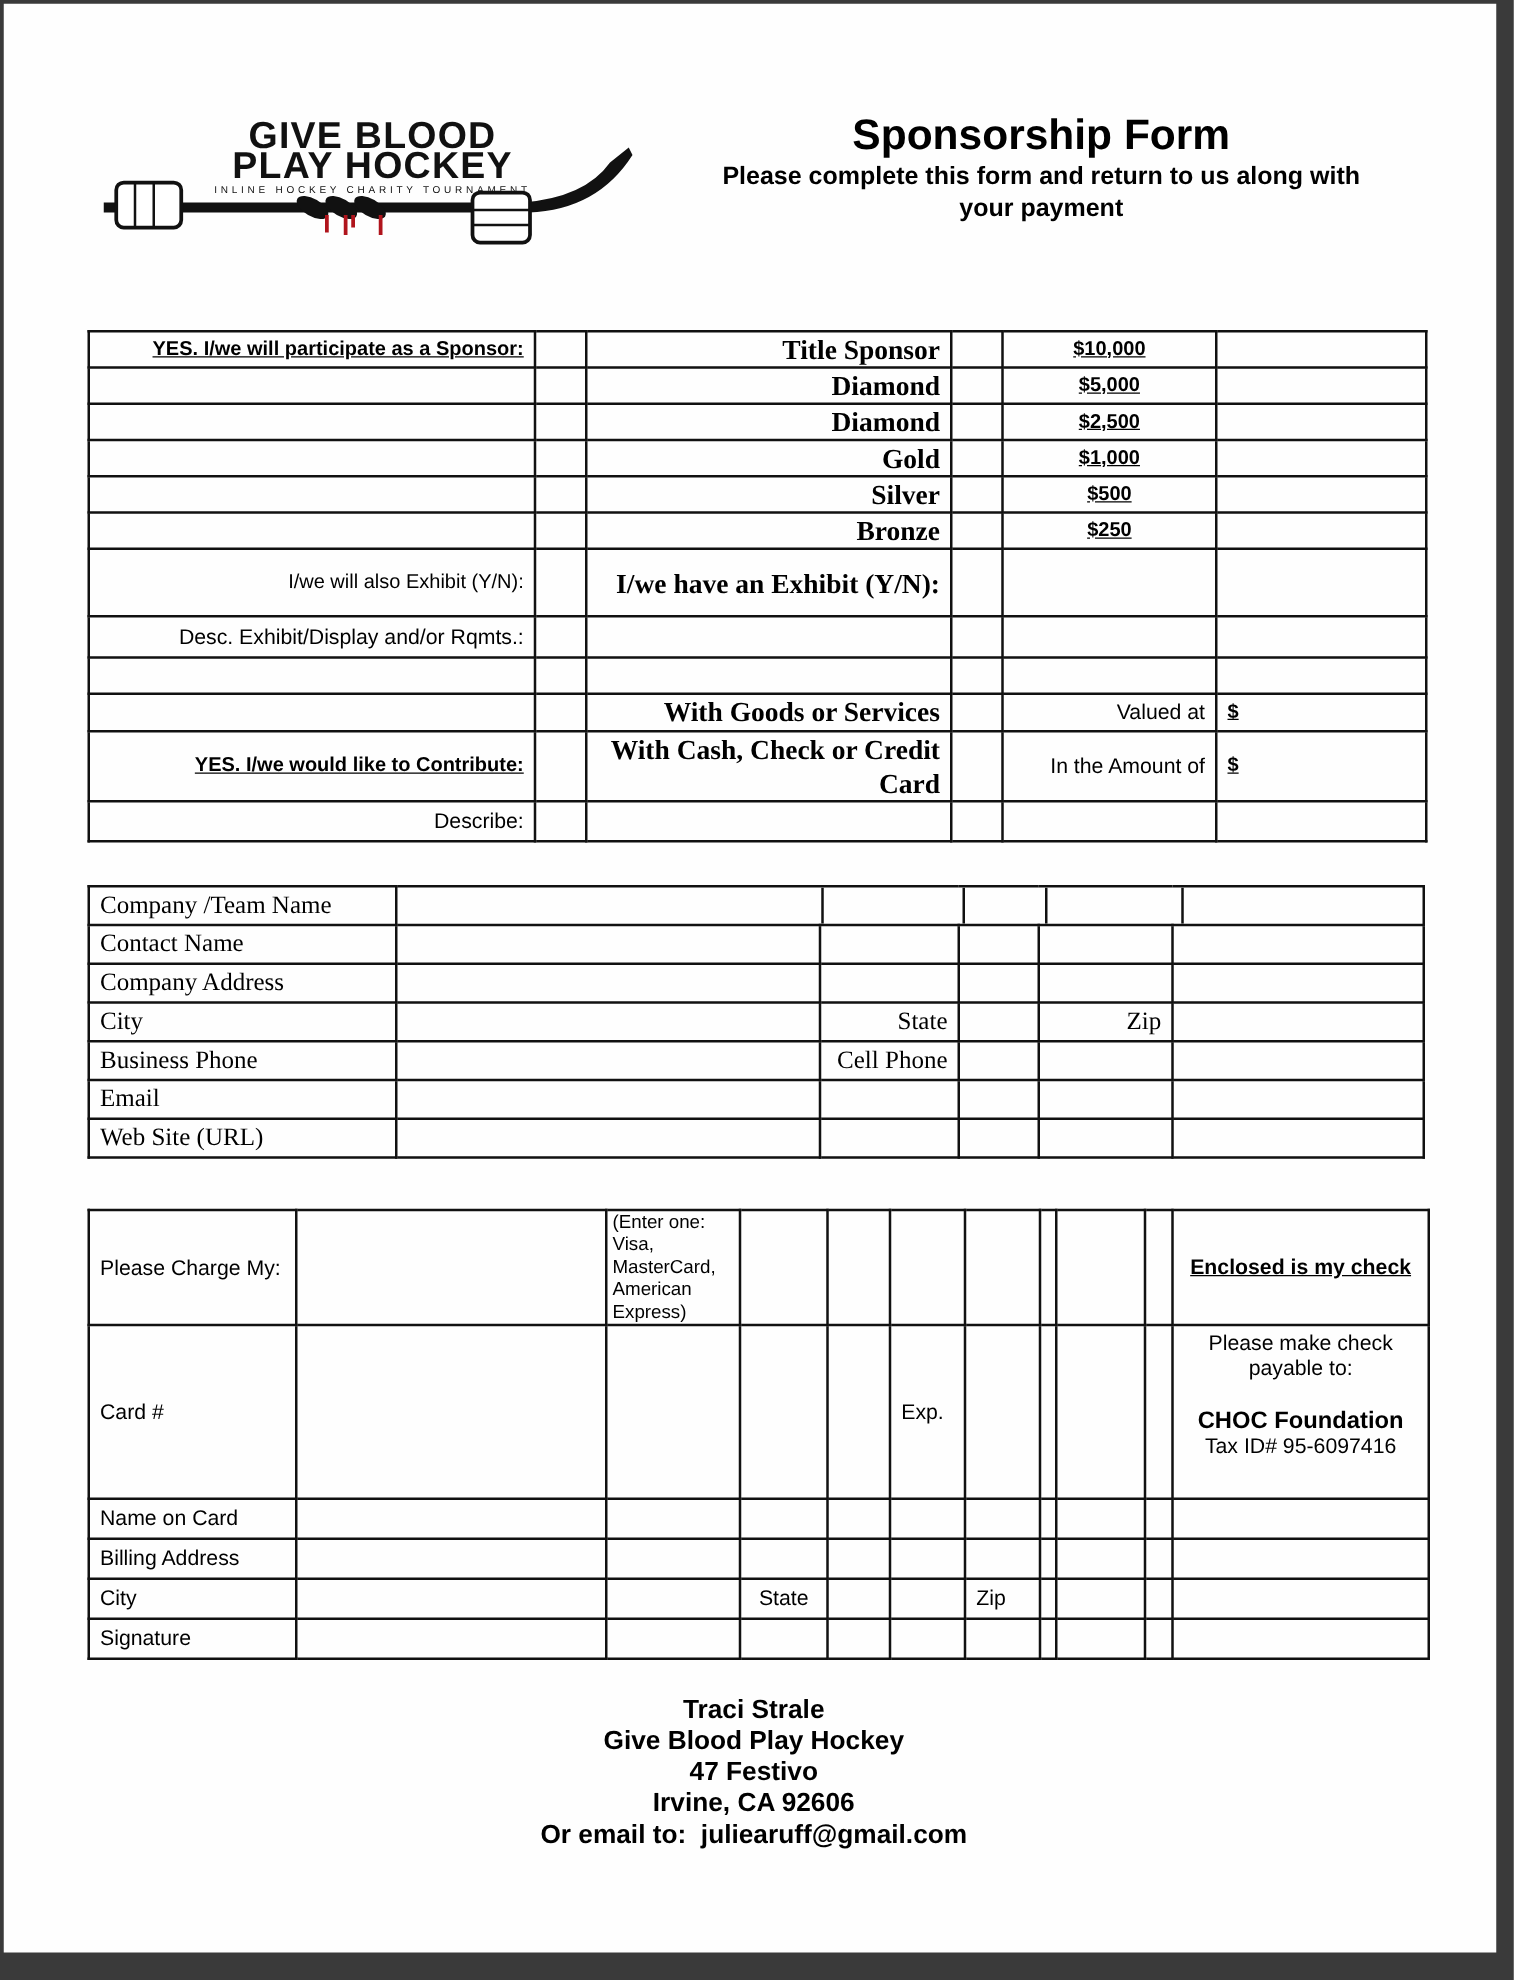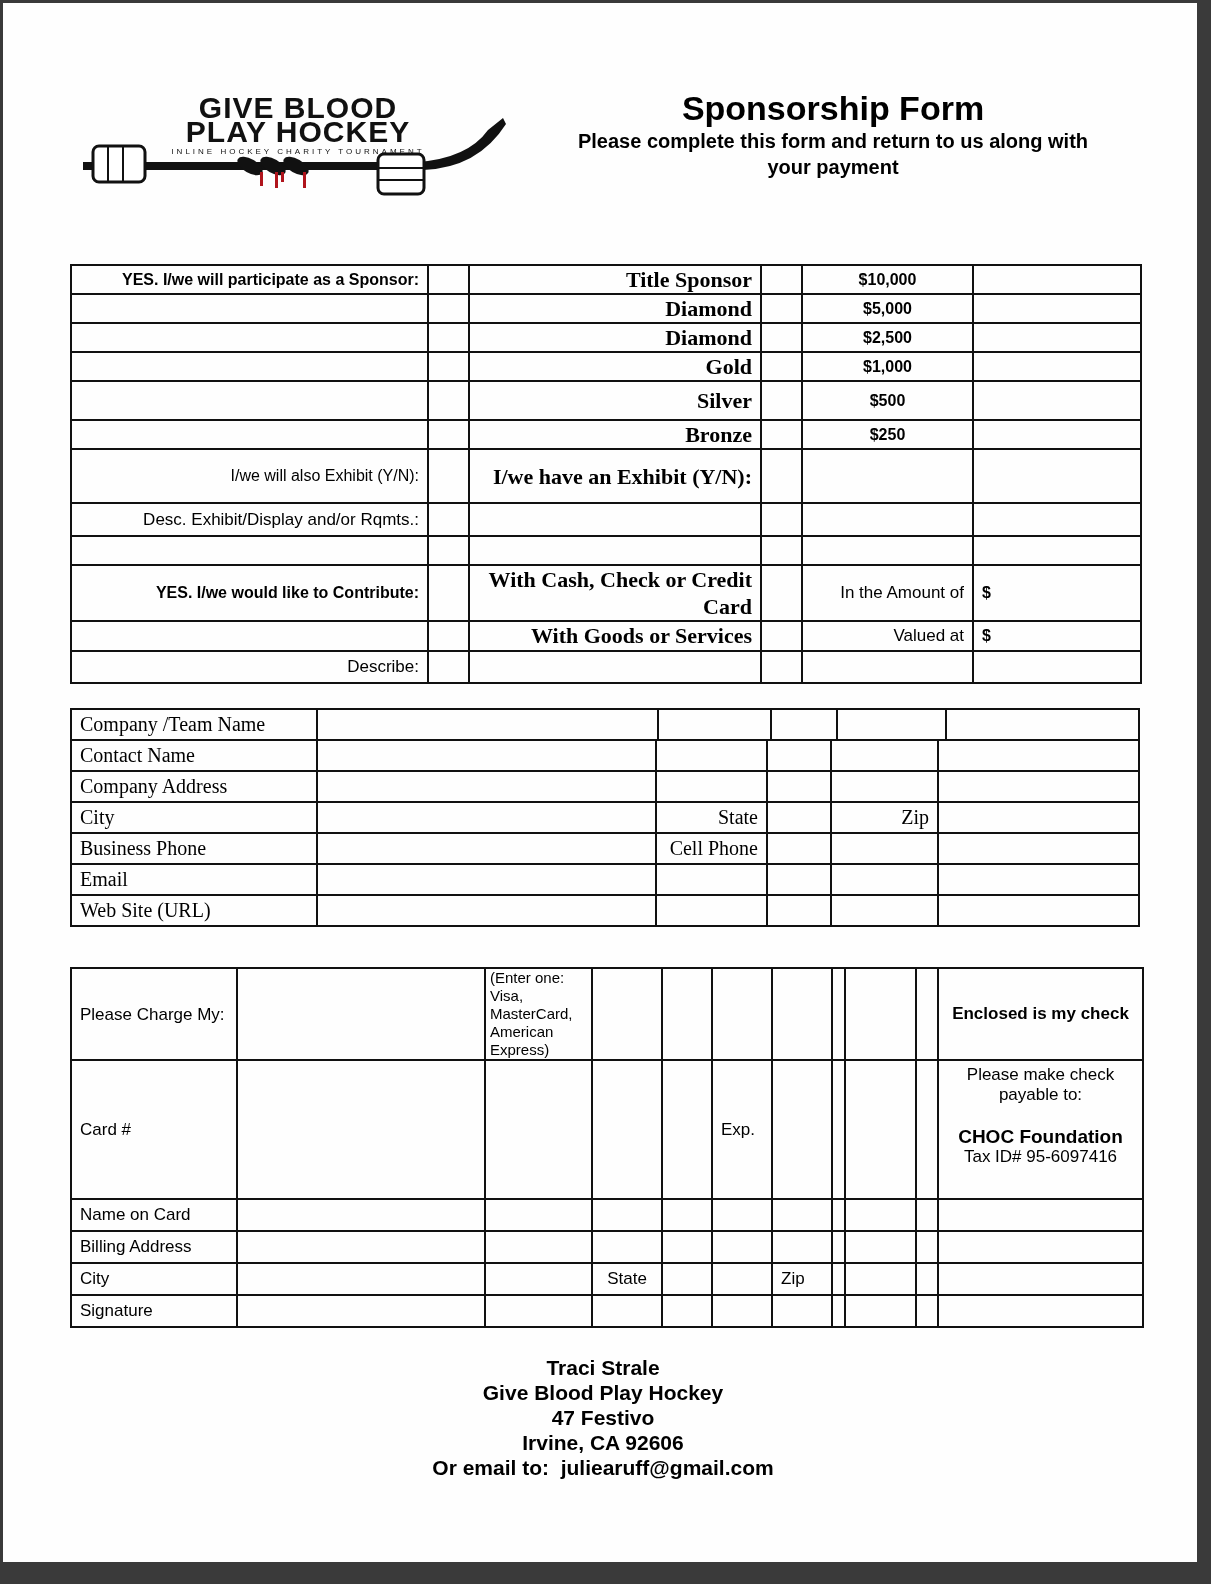--- a/index.html
+++ b/index.html
@@ -17,21 +17,21 @@
   .title { font-size: 34px; font-weight: bold; line-height: 40px; }
   .subtitle { font-size: 20px; font-weight: bold; line-height: 26px; }
 
   table.grid { position: absolute; border-collapse: collapse; table-layout: fixed; }
   table.grid td { border: 2px solid #111; padding: 0 8px; overflow: hidden; white-space: nowrap; }
   .t1 { left: 67px; top: 261px; width: 1070px; }
   .t1 td { font-size: 16px; }
   .serif { font-family: "Liberation Serif", serif; font-weight: bold; font-size: 22px !important; text-align: right; }
   .right { text-align: right; }
   .center { text-align: center; }
-  .bold { font-weight: bold; }
+  .bold { font-weight: bold; text-decoration: underline; }
   .wrap { white-space: normal !important; line-height: 27px; }
 
   .t2 { left: 67px; top: 705px; width: 1070px; }
   .t2 td { font-size: 20px; height: 29px; font-family: Liberation Serif, serif; }
 
   .t3 { left: 67px; top: 964px; width: 1072px; }
   .t3 td { font-size: 17px; }
   .t3 td.small { font-size: 15px; white-space: normal; line-height: 18px; padding: 0 4px; vertical-align: top; }
   .t3 td.info { white-space: normal; text-align: center; vertical-align: top; line-height: 20px; padding: 4px 10px; }
 
@@ -111,21 +111,21 @@
       <td></td>
     </tr>
     <tr style="height:29px">
       <td></td>
       <td></td>
       <td class="serif">Gold</td>
       <td></td>
       <td class="center bold">$1,000</td>
       <td></td>
     </tr>
-    <tr style="height:39px">
+    <tr style="height:29px">
       <td></td>
       <td></td>
       <td class="serif">Silver</td>
       <td></td>
       <td class="center bold">$500</td>
       <td></td>
     </tr>
     <tr style="height:29px">
       <td></td>
       <td></td>
@@ -151,34 +151,34 @@
       <td></td>
     </tr>
     <tr style="height:29px">
       <td></td>
       <td></td>
       <td></td>
       <td></td>
       <td></td>
       <td></td>
     </tr>
+    <tr style="height:30px">
+      <td></td>
+      <td></td>
+      <td class="serif">With Goods or Services</td>
+      <td></td>
+      <td class="right" style="font-size:17px">Valued at</td>
+      <td class="bold">$</td>
+    </tr>
     <tr style="height:55px">
       <td class="right bold">YES. I/we would like to Contribute:</td>
       <td></td>
       <td class="serif wrap">With Cash, Check or Credit Card</td>
       <td></td>
       <td class="right" style="font-size:17px">In the Amount of</td>
-      <td class="bold">$</td>
-    </tr>
-    <tr style="height:30px">
-      <td></td>
-      <td></td>
-      <td class="serif">With Goods or Services</td>
-      <td></td>
-      <td class="right" style="font-size:17px">Valued at</td>
       <td class="bold">$</td>
     </tr>
     <tr style="height:32px">
       <td class="right" style="font-size:17px">Describe:</td>
       <td></td>
       <td></td>
       <td></td>
       <td></td>
       <td></td>
     </tr>

